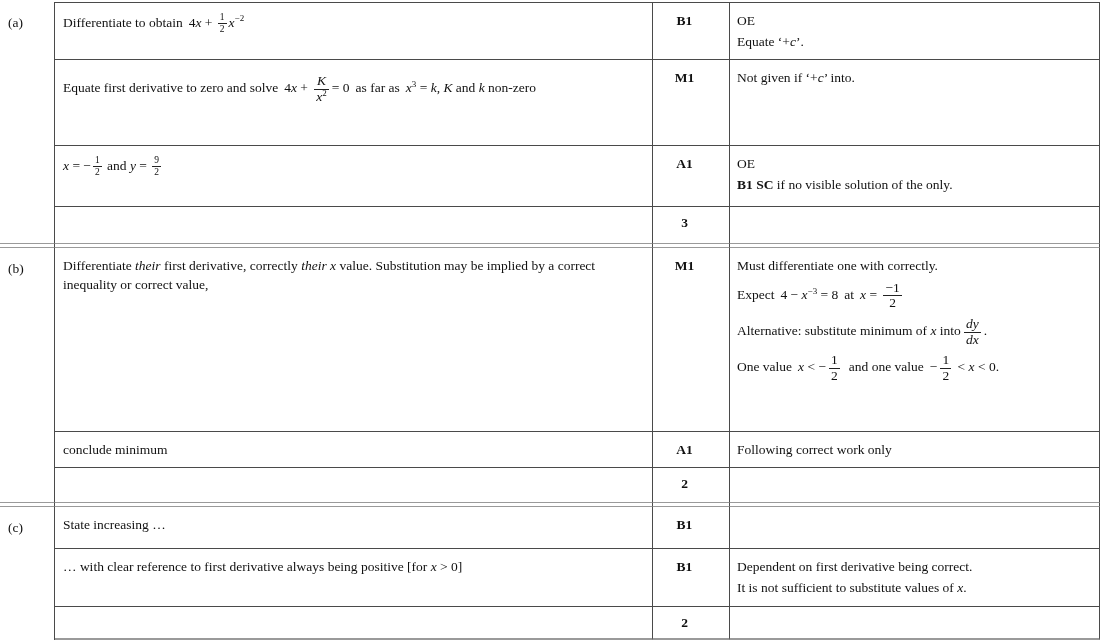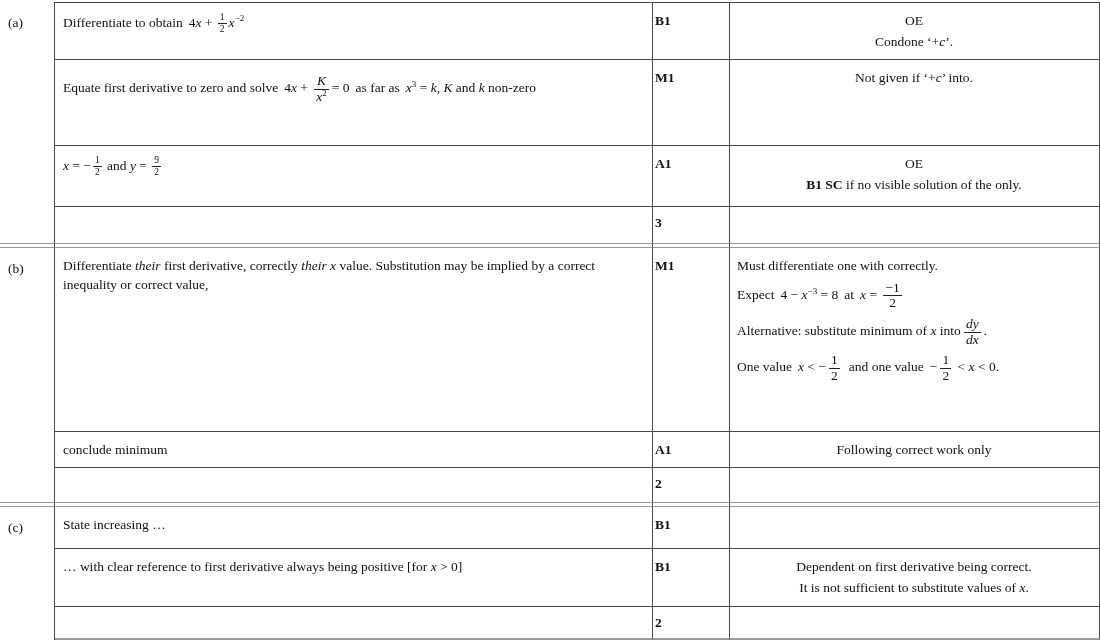--- a/index.html
+++ b/index.html
@@ -9,40 +9,40 @@
     font-size:13.5px;color:#111;line-height:1.4;
   }
   .page{padding-top:2px;}
   table.ms{border-collapse:separate;border-spacing:0;width:1100px;table-layout:fixed;}
   col.c-part{width:55px;} col.c-ans{width:597px;} col.c-mark{width:78px;} col.c-comm{width:370px;}
   td{box-sizing:border-box;vertical-align:top;padding:0;}
   
   td.lbl{border-right:1px solid #4a4a4a;padding:12px 4px 0 8px;}
   td.ans{border-bottom:1px solid #4a4a4a;padding:9px 12px 4px 8px;}
   td.mark{border-left:1px solid #4a4a4a;border-right:1px solid #4a4a4a;border-bottom:1px solid #4a4a4a;
-          text-align:left;font-weight:bold;padding:9px 15px 0 2px;}
+          text-align:center;font-weight:bold;padding:9px 15px 0 2px;}
   td.comm{border-right:1px solid #4a4a4a;border-bottom:1px solid #4a4a4a;padding:9px 8px 4px 7px;}
   tr.first td.ans, tr.first td.mark, tr.first td.comm{border-top:1px solid #4a4a4a;}
   tr.lastrow td{border-bottom:none;}
   
   tr.sep td{height:5px;border-top:1px solid #9a9a9a;border-bottom:1px solid #9a9a9a;padding:0;}
   tr.sep td.s1{border-right:1px solid #4a4a4a;}
   tr.sep td.s3{border-left:1px solid #4a4a4a;border-right:1px solid #4a4a4a;}
   tr.sep td.s4{border-right:1px solid #4a4a4a;}
   
   tr.bottom td{border-bottom:2px solid #9a9a9a;}
   
   .h58 td{height:58px;} .h86 td{height:86px;} .h61 td{height:61px;} .h36 td{height:36px;}
   .h184 td{height:184px;} .h34 td{height:34px;} .h42 td{height:42px;} .h33 td{height:33px;}
   td.total{padding-top:7px;}
   
   .it{font-style:italic;}
   .b{font-weight:bold;}
   .gap{margin-left:6px;}
-  .comm .line{margin-bottom:2px;text-align:center;}
+  .comm .line{margin-bottom:2px;}
   .comm .mline{margin-bottom:4px;}
   
   .fr{display:inline-block;vertical-align:middle;text-align:center;line-height:1.08;margin:1px 3px;}
   .fr .n{display:block;padding:0 2px;}
   .fr .d{display:block;border-top:1px solid #222;padding:0 2px;}
   .fr.sm{font-size:9.5px;line-height:1.15;margin:0 2px;}
   sup{font-size:9px;line-height:0;}
   .ans2{padding-top:13px !important;}
 </style>
 </head>
@@ -59,21 +59,21 @@
 <tbody>
 
   <tr class="first h58">
     <td class="lbl" rowspan="4"><span>(a)</span></td>
     <td class="ans">
       <span>Differentiate to obtain</span><span class="gap">4</span><span class="it">x</span><span> + </span><span class="fr sm"><span class="n">1</span><span class="d">2</span></span><span class="it">x</span><sup>−2</sup>
     </td>
     <td class="mark">B1</td>
     <td class="comm">
       <div class="line">OE</div>
-      <div class="line"><span>Condone ‘+</span><span class="it">c</span><span>’.</span></div>
+      <div class="line"><span>Equate ‘+</span><span class="it">c</span><span>’.</span></div>
     </td>
   </tr>
 
   <tr class="h86">
     <td class="ans ans2">
       <span>Equate first derivative to zero and solve</span><span class="gap">4</span><span class="it">x</span><span> + </span><span class="fr"><span class="n it">K</span><span class="d"><span class="it">x</span><sup>2</sup></span></span><span>= 0</span><span class="gap">as far as</span><span class="gap it">x</span><sup>3</sup><span> = </span><span class="it">k</span><span>, </span><span class="it">K</span><span> and </span><span class="it">k</span><span> non-zero</span>
     </td>
     <td class="mark">M1</td>
     <td class="comm">
       <div class="line"><span>Not given if ‘+</span><span class="it">c</span><span>’ into.</span></div>

